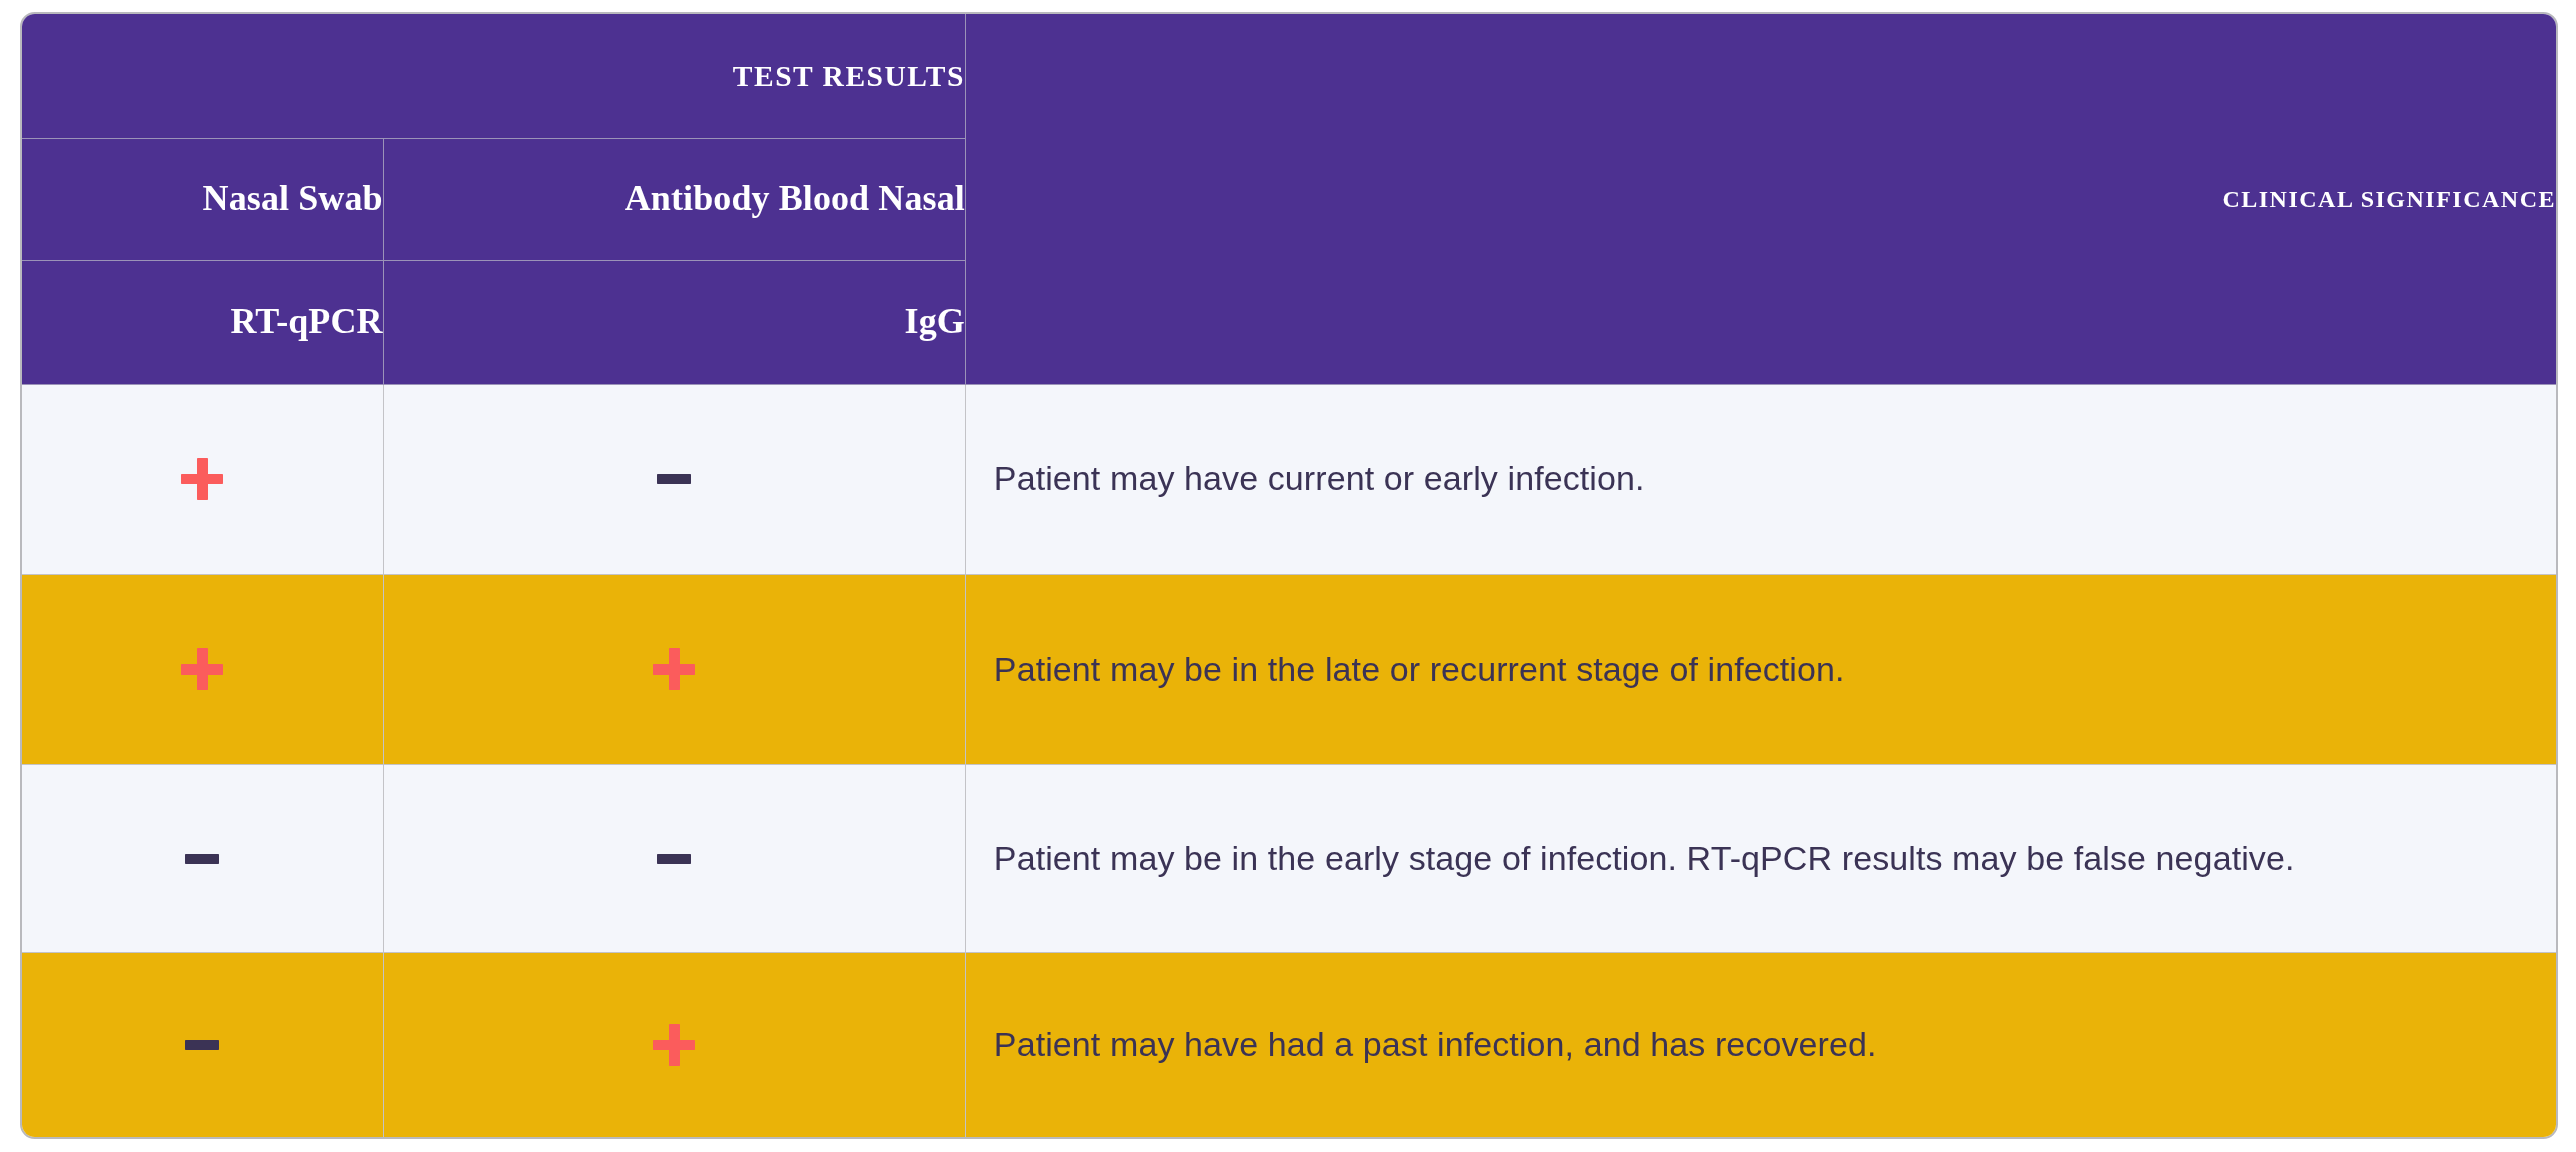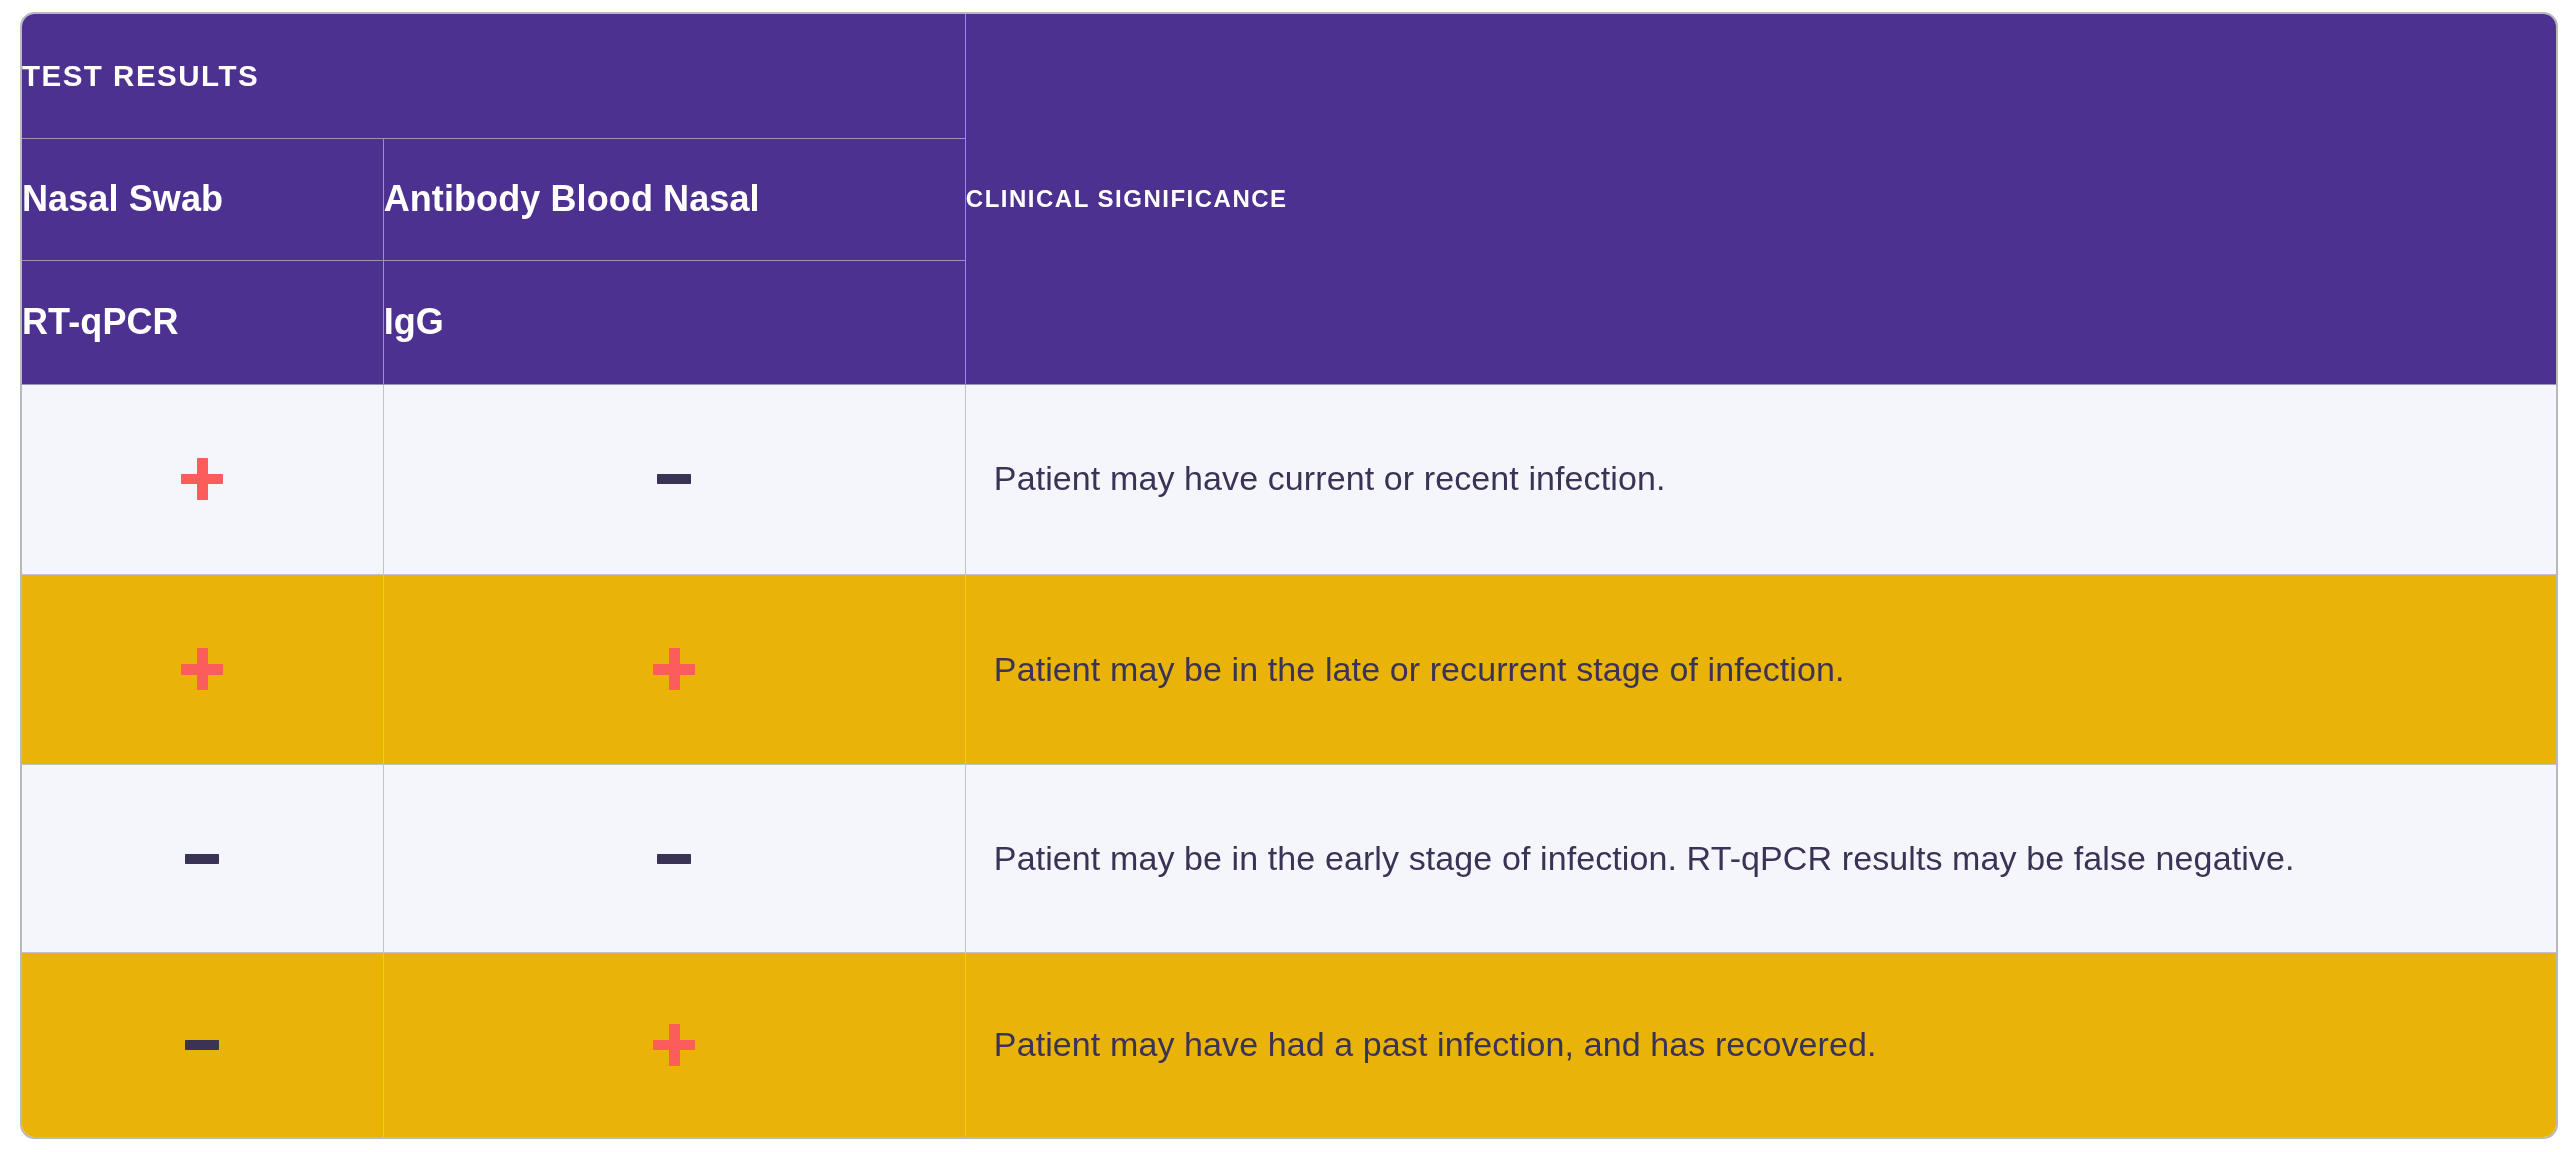--- a/index.html
+++ b/index.html
@@ -34,24 +34,25 @@
 
   
   col.c1 { width:361px; }
   col.c2 { width:582px; }
   col.c3 { width:1590px; }
 
   
   thead th {
     background:#4d3191;
     color:#ffffff;
-    text-align:left;
+    text-align:right;
     vertical-align:middle;
     border:1.3px solid #9b93b8;
     padding:0;
+    font-family:Liberation Serif, serif;
   }
   thead th.no-left  { border-left:none; }
   thead th.no-top   { border-top:none; }
   thead th.no-right { border-right:none; }
 
   .hrow1 { height:124px; }
   .hrow2 { height:122px; }
   .hrow3 { height:124px; }
 
   .h-eyebrow {
@@ -180,21 +181,21 @@
             <span class="mark plus">
               <span class="bar-h"></span><span class="bar-v"></span>
             </span>
           </td>
           <td class="sym-cell">
             <span class="mark minus">
               <span class="bar-h"></span>
             </span>
           </td>
           <td class="sig-cell no-right">
-            <div class="sig-text">Patient may have current or recent infection.</div>
+            <div class="sig-text">Patient may have current or early infection.</div>
           </td>
         </tr>
 
         <tr class="even r2">
           <td class="sym-cell no-left">
             <span class="mark plus">
               <span class="bar-h"></span><span class="bar-v"></span>
             </span>
           </td>
           <td class="sym-cell">

